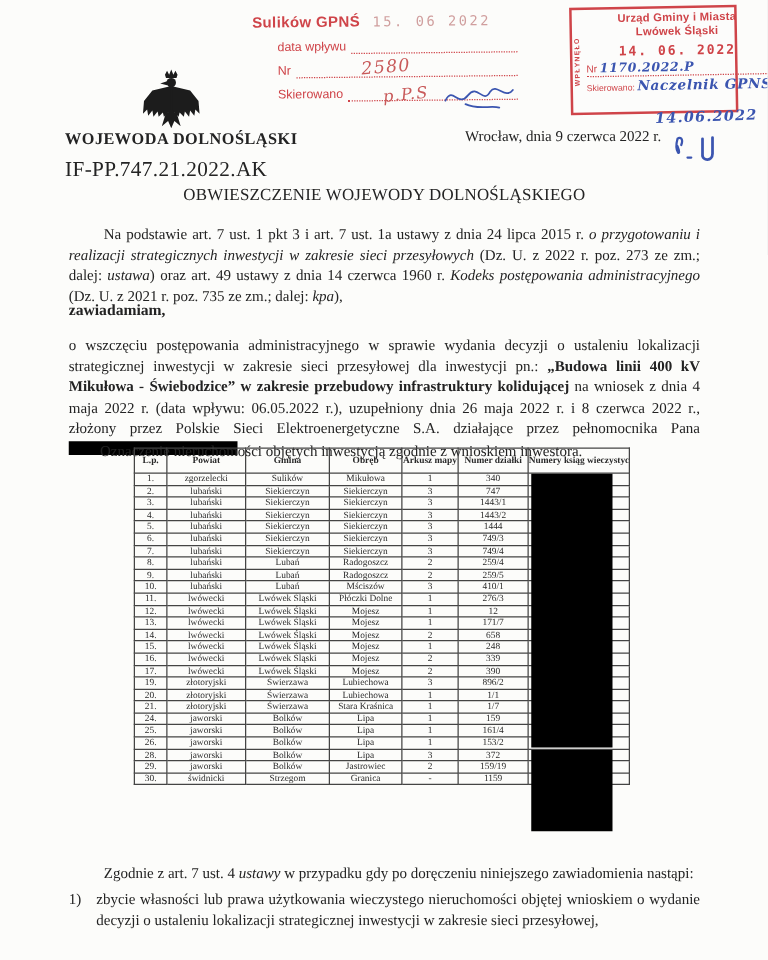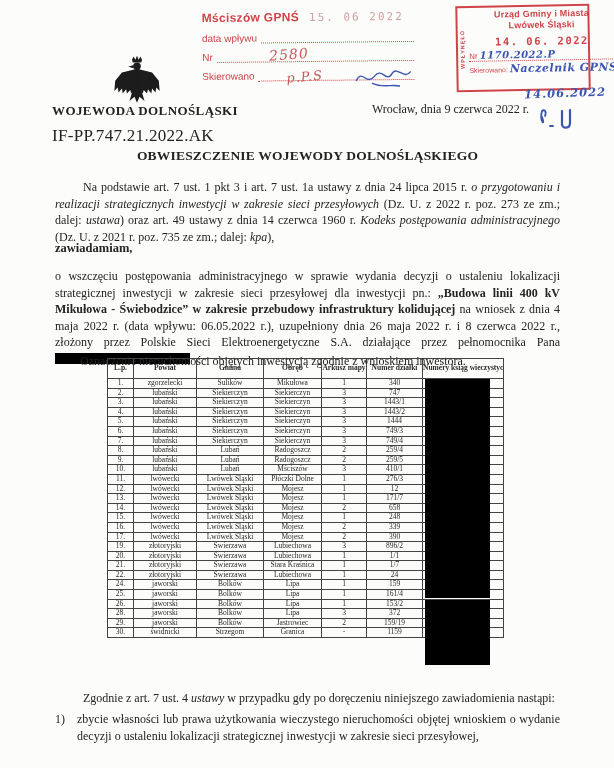--- a/index.html
+++ b/index.html
@@ -19,21 +19,21 @@
   .stamp-left{
     position:absolute;left:202px;top:10px;width:212px;
     color:var(--stamp-red);font-family:"Liberation Sans",sans-serif;
     transform:rotate(-0.6deg);
   }
   .sl-row1{display:flex;align-items:baseline;gap:10px;}
   .sl-dept{font-weight:bold;font-size:12px;letter-spacing:.3px;}
   .dotmatrix{font-family:"DejaVu Sans Mono",monospace;letter-spacing:2px;}
   .sl-date{font-size:11px;opacity:.65;color:#b96d6d;}
   .sl-line{display:flex;align-items:flex-end;font-size:10px;margin-top:6px;height:13px;}
-  .sl-line .lbl{white-space:nowrap;padding-right:4px;}
+  .sl-line .lbl{white-space:nowrap;padding-right:4px;margin-left:20px;}
   .dots{flex:1;border-bottom:1.5px dotted var(--stamp-red);position:relative;height:100%;}
   .hand{font-family:"DejaVu Serif",serif;font-style:italic;}
   .hand.red{color:#c85a5a;}
   .hand.blue{color:var(--ink-blue);}
   .hw-nr{position:absolute;left:52px;bottom:-1px;font-size:14px;transform:rotate(-4deg);letter-spacing:1px;}
   .hw-dir{position:absolute;left:28px;bottom:-4px;font-size:13px;transform:rotate(-5deg);letter-spacing:1px;}
   .sig-squiggle{position:absolute;left:150px;top:55px;}
   .stamp-right{
     position:absolute;left:456px;top:5px;width:130px;height:82px;
     border:2.5px solid var(--stamp-red);color:var(--stamp-red);
@@ -52,21 +52,21 @@
   .sr-dir .hand{font-size:11px;font-weight:bold;letter-spacing:.5px;}
   .hw-date-below{position:absolute;left:524px;top:86px;font-size:11.5px;font-weight:bold;letter-spacing:1px;transform:rotate(-2deg);}
   
   .eagle{position:absolute;left:110px;top:54px;}
   .authority{position:absolute;left:52px;top:103px;font-weight:bold;font-size:13px;letter-spacing:.4px;}
   .place-date{position:absolute;left:372px;top:102px;font-size:12px;}
   .paraph{position:absolute;left:534px;top:108px;}
   .case-number{position:absolute;left:52px;top:126px;font-size:17px;letter-spacing:.3px;}
   
   .body-block{position:absolute;left:55px;width:505px;font-size:12px;line-height:16.5px;}
-  .doc-title{top:148px;text-align:center;font-weight:bold;font-size:13.5px;letter-spacing:.2px;}
+  .doc-title{top:148px;text-align:center;font-weight:normal;font-size:13.5px;letter-spacing:.2px;}
   .intro-p{top:167px;text-align:justify;}
   .indent{text-indent:28px;}
   .subject{top:240px;text-align:left;font-weight:bold;font-size:12.5px;}
   .notice-p{top:256px;text-align:justify;}
   .redact-inline{display:inline-block;width:135px;height:11px;background:#000;vertical-align:-1px;}
   .caption{top:341px;text-indent:25px;}
   
   .table-wrap{position:absolute;left:107px;top:358px;width:396px;}
   table{border-collapse:collapse;table-layout:fixed;width:396px;
     font-family:"Liberation Serif",serif;font-size:7.5px;color:#2a2a2a;}
@@ -82,21 +82,21 @@
   i{font-style:italic;}
   b{font-weight:bold;}
 </style>
 </head>
 <body>
 
 <div class="page">
 
   <div class="stamp-left">
     <div class="sl-row1">
-      <span class="sl-dept">Mściszów GPNŚ</span>
+      <span class="sl-dept">Sulików GPNŚ</span>
       <span class="sl-date dotmatrix">15. 06 2022</span>
     </div>
     <div class="sl-line">
       <span class="lbl">data wpływu</span>
       <span class="dots"></span>
     </div>
     <div class="sl-line">
       <span class="lbl">Nr</span>
       <span class="dots">
         <span class="hand red hw-nr">2580</span>
@@ -358,29 +358,20 @@
           <tr>
             <td>21.</td>
             <td>złotoryjski</td>
             <td>Świerzawa</td>
             <td>Stara Kraśnica</td>
             <td>1</td>
             <td>1/7</td>
             <td></td>
           </tr>
           <tr>
-            <td>22.</td>
-            <td>złotoryjski</td>
-            <td>Świerzawa</td>
-            <td>Lubiechowa</td>
-            <td>1</td>
-            <td>24</td>
-            <td></td>
-          </tr>
-          <tr>
             <td>24.</td>
             <td>jaworski</td>
             <td>Bolków</td>
             <td>Lipa</td>
             <td>1</td>
             <td>159</td>
             <td></td>
           </tr>
           <tr>
             <td>25.</td>

